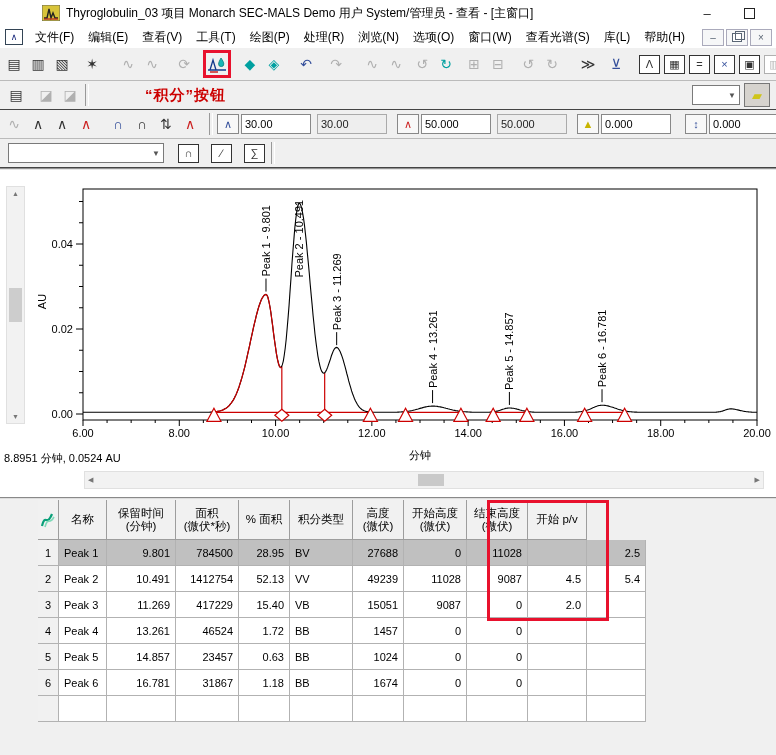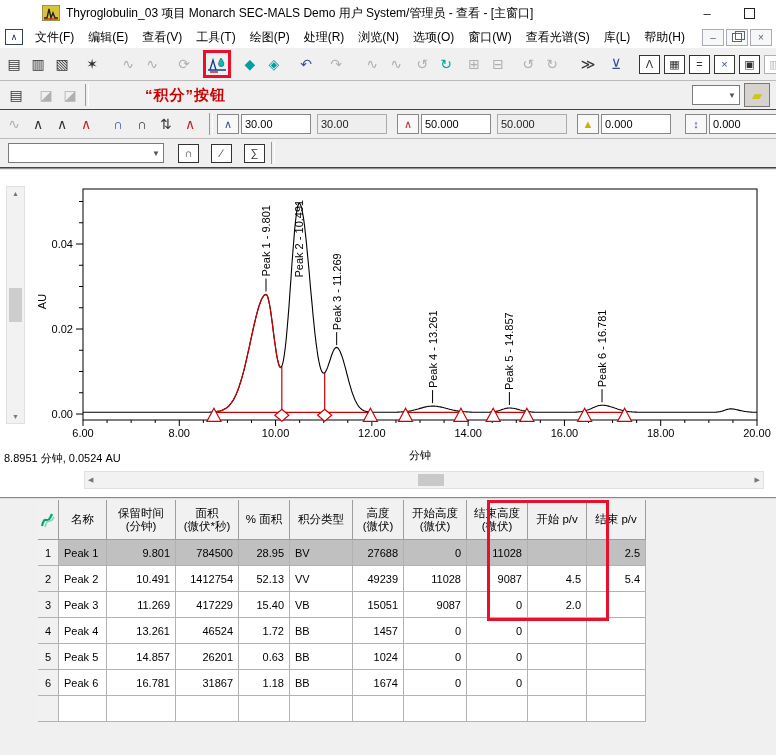--- a/index.html
+++ b/index.html
@@ -428,23 +428,20 @@
             <div>开始高度</div>
             <div>(微伏)</div>
           </div>
           <div class="tcell head" style="width: 61px; height: 40px;">
             <div>结束高度</div>
             <div>(微伏)</div>
           </div>
           <div class="tcell head" style="width: 59px; height: 40px;">
             <div>开始 p/v</div>
           </div>
-          <div class="tcell head" style="width: 59px; height: 40px;">
-            <div>结束 p/v</div>
-          </div>
         </div>
         <div class="trow sel">
           <div class="tcell rownum" style="width: 21px; height: 26px;">1</div>
           <div class="tcell" style="width: 48px; height: 26px;">Peak 1</div>
           <div class="tcell num" style="width: 69px; height: 26px;">9.801</div>
           <div class="tcell num" style="width: 63px; height: 26px;">784500</div>
           <div class="tcell num" style="width: 51px; height: 26px;">28.95</div>
           <div class="tcell" style="width: 63px; height: 26px;">BV</div>
           <div class="tcell num" style="width: 51px; height: 26px;">27688</div>
           <div class="tcell num" style="width: 63px; height: 26px;">0</div>
@@ -488,21 +485,21 @@
           <div class="tcell num" style="width: 51px; height: 26px;">1457</div>
           <div class="tcell num" style="width: 63px; height: 26px;">0</div>
           <div class="tcell num" style="width: 61px; height: 26px;">0</div>
           <div class="tcell num" style="width: 59px; height: 26px;"></div>
           <div class="tcell num" style="width: 59px; height: 26px;"></div>
         </div>
         <div class="trow">
           <div class="tcell rownum" style="width: 21px; height: 26px;">5</div>
           <div class="tcell" style="width: 48px; height: 26px;">Peak 5</div>
           <div class="tcell num" style="width: 69px; height: 26px;">14.857</div>
-          <div class="tcell num" style="width: 63px; height: 26px;">26201</div>
+          <div class="tcell num" style="width: 63px; height: 26px;">23457</div>
           <div class="tcell num" style="width: 51px; height: 26px;">0.63</div>
           <div class="tcell" style="width: 63px; height: 26px;">BB</div>
           <div class="tcell num" style="width: 51px; height: 26px;">1024</div>
           <div class="tcell num" style="width: 63px; height: 26px;">0</div>
           <div class="tcell num" style="width: 61px; height: 26px;">0</div>
           <div class="tcell num" style="width: 59px; height: 26px;"></div>
           <div class="tcell num" style="width: 59px; height: 26px;"></div>
         </div>
         <div class="trow">
           <div class="tcell rownum" style="width: 21px; height: 26px;">6</div>

